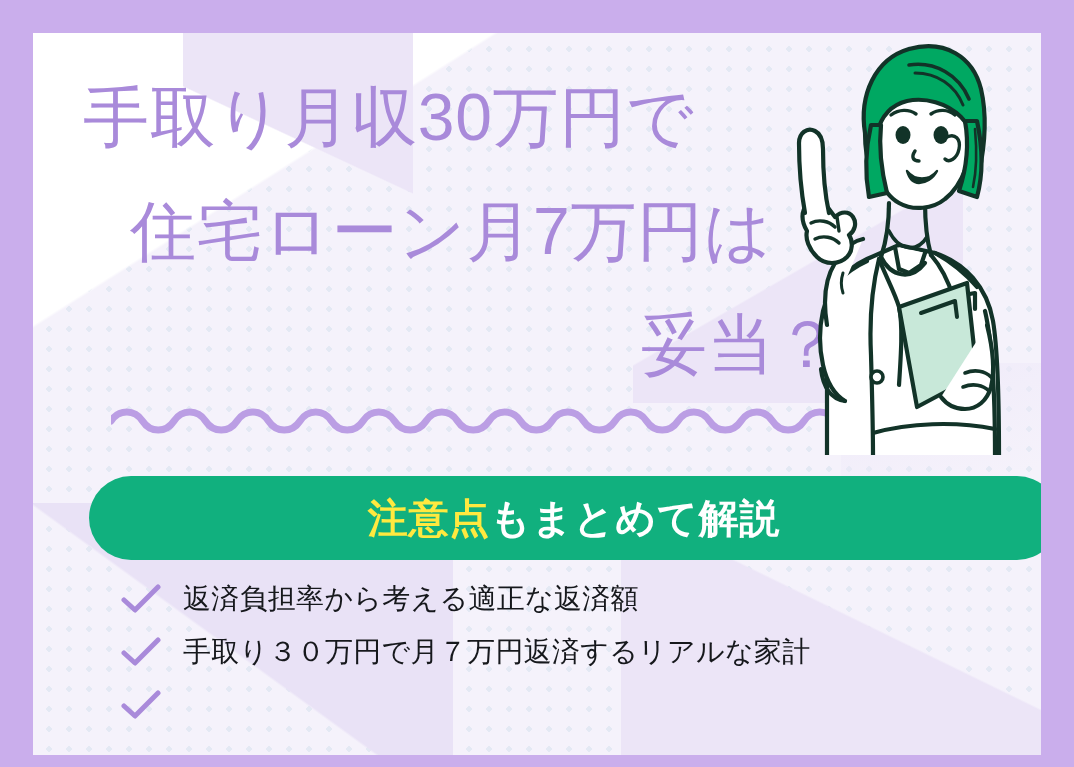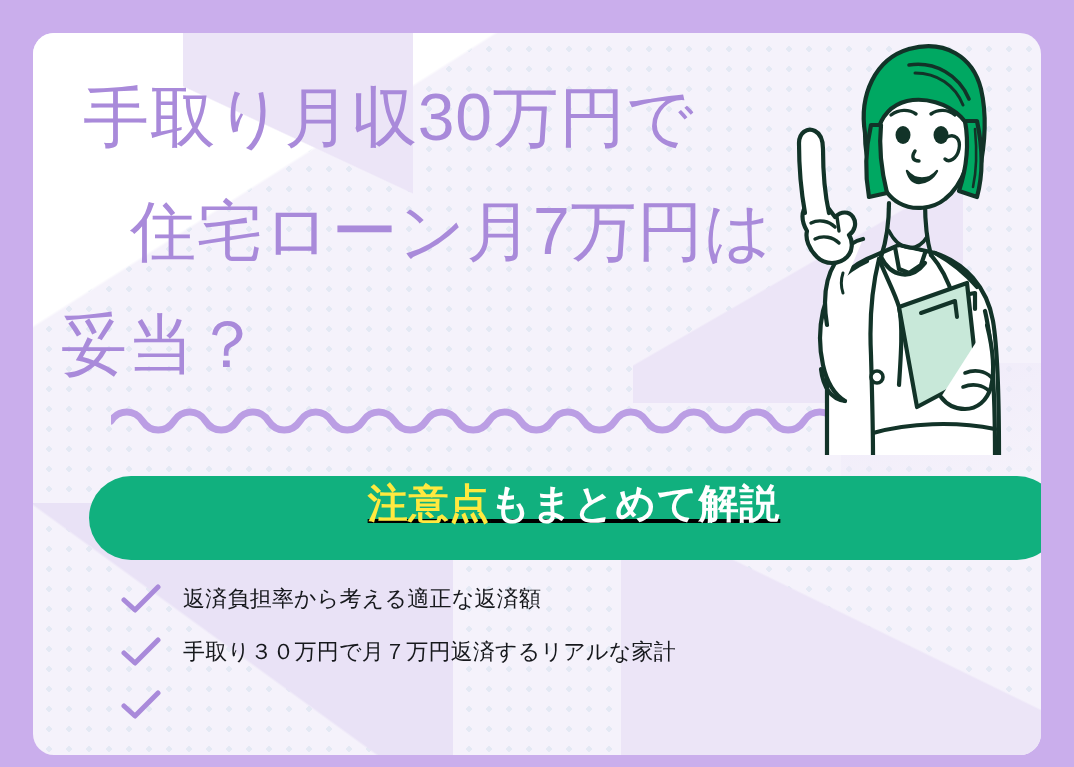--- a/index.html
+++ b/index.html
@@ -27,21 +27,20 @@
     position: absolute;
     left: 33px;
     top: 33px;
     right: 33px;
     bottom: 12px;
     background-color: #f5f2fb;
     background-image: radial-gradient(#e4e9f4 2.6px, transparent 2.7px);
     background-size: 20px 20px;
     background-position: 6px 6px;
     overflow: hidden;
-    border-radius: 21px;
   }
 
   
   .deco {
     position: absolute;
     pointer-events: none;
   }
   .deco-1 {           
     left: -10px; top: -5px;
     width: 520px; height: 330px;
@@ -85,44 +84,43 @@
     color: #a98ada;
     font-family: "Liberation Sans", "DejaVu Sans", sans-serif;
     font-weight: 300;
     font-size: 66px;
     line-height: 1.72;
     letter-spacing: 0.01em;
     white-space: nowrap;
   }
   .title-line.line-1 { text-align: left; padding-left: 22px; }
   .title-line.line-2 { text-align: center; padding-left: 0px; }
-  .title-line.line-3 { text-align: left; }
+  .title-line.line-3 { text-align: right; }
 
   
   .wave {
     position: absolute;
     left: 78px;
     top: 372px;
     width: 742px;
     height: 32px;
   }
 
   
   .banner {
     position: absolute;
     left: 56px;
     top: 443px;
     width: 970px;
     height: 84px;
     border-radius: 42px;
     background: #11b07e;
     display: flex;
-    align-items: flex-start;
+    align-items: center;
     justify-content: center;
-    text-decoration: underline;
   }
   .banner-text {
     font-family: "Liberation Sans", "DejaVu Sans", sans-serif;
     font-weight: 700;
     font-size: 40px;
     letter-spacing: 0.02em;
     color: #ffffff;
     white-space: nowrap;
   }
   .banner-highlight { color: #ffe93f; }
@@ -142,21 +140,21 @@
   }
   .check-icon {
     flex: 0 0 auto;
     width: 40px;
     height: 32px;
     margin-right: 22px;
   }
   .bullet-text {
     font-family: Liberation Mono, monospace;
     font-weight: 400;
-    font-size: 22px;
+    font-size: 28px;
     color: #16181c;
     letter-spacing: 0.01em;
     white-space: nowrap;
   }
 
   
   .illustration {
     position: absolute;
     right: -8px;
     top: -8px;

